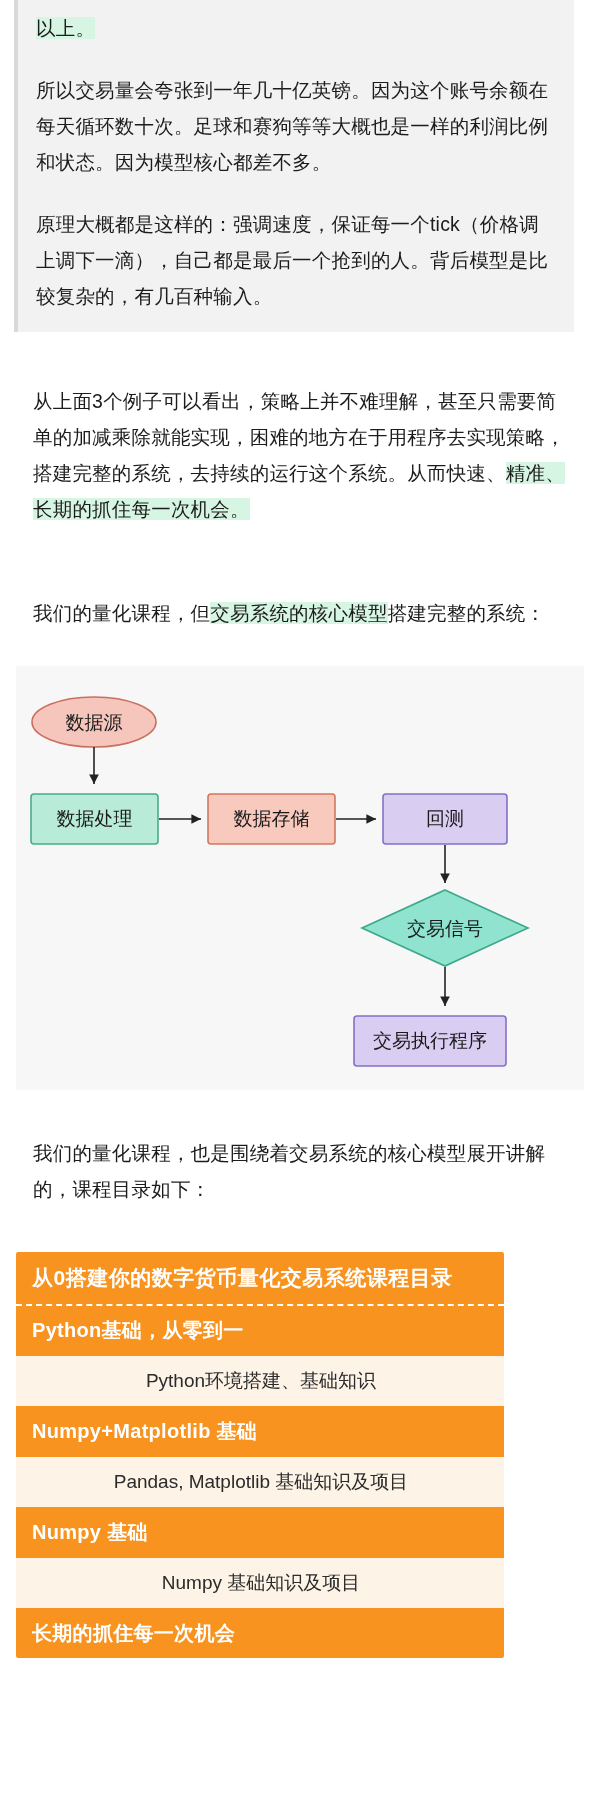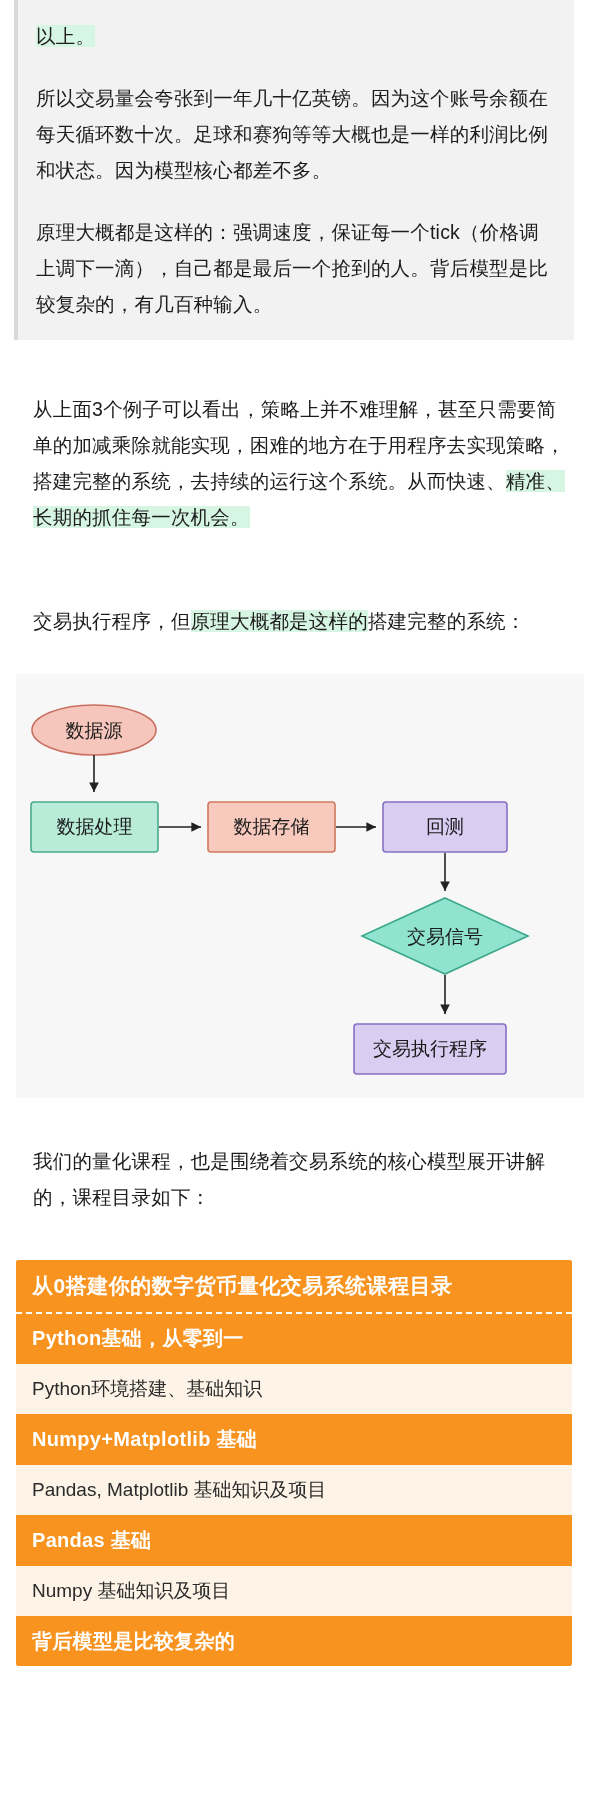--- a/index.html
+++ b/index.html
@@ -32,21 +32,21 @@
     box-sizing: border-box;
   }
   .quote-block::before {
     content: "";
     position: absolute;
     left: 0; top: 0; bottom: 0;
     width: 4px;
     background: #d9d9d9;
   }
   .quote-block p {
-    margin: 12px 0 26px 0;
+    margin: 4px 0 26px 0;
     font-size: 19.5px;
     line-height: 36px;
     letter-spacing: 0.2px;
     color: #1c1c1c;
   }
   .quote-block p:last-child { margin-bottom: 0; }
 
   .hl {
     background: #d7f5e3;
   }
@@ -75,21 +75,21 @@
   .node-text {
     font-family: "Liberation Sans", sans-serif;
     font-size: 19px;
     fill: #1a1a1a;
   }
 
   
   .course-table {
     margin: 0 16px;
     border-collapse: collapse;
-    width: 556px;
+    width: 488px;
     background: #f7931e;
     border-radius: 3px;
     overflow: hidden;
   }
   .course-table .title-row td {
     background: #f7931e;
     color: #ffffff;
     font-size: 21px;
     font-weight: bold;
     padding: 12px 14px 12px 16px;
@@ -104,40 +104,41 @@
     padding: 11px 14px 11px 16px;
     letter-spacing: 0.3px;
   }
   .course-table .detail-row td {
     background: #fdf3e7;
     color: #2b2b2b;
     font-size: 19px;
     padding: 12px 14px 12px 16px;
     border-top: 1px solid #f7931e;
     border-bottom: 1px solid #f7931e;
+    text-align: center;
   }
 </style>
 </head>
 <body>
 
 <div class="page">
 
   <div class="quote-block">
     <p><span class="hl">以上。</span></p>
     <p>所以交易量会夸张到一年几十亿英镑。因为这个账号余额在每天循环数十次。足球和赛狗等等大概也是一样的利润比例和状态。因为模型核心都差不多。</p>
     <p>原理大概都是这样的：强调速度，保证每一个tick（价格调上调下一滴），自己都是最后一个抢到的人。背后模型是比较复杂的，有几百种输入。</p>
   </div>
 
   <div class="gap-34"></div>
 
   <p class="body-text"><span>从上面3个例子可以看出，策略上并不难理解，甚至只需要简单的加减乘除就能实现，困难的地方在于用程序去实现策略，搭建完整的系统，去持续的运行这个系统。从而快速、</span><span class="hl">精准、长期的抓住每一次机会。</span></p>
 
   <div class="gap-34"></div>
 
-  <p class="body-text"><span>交易执行程序，但</span><span class="hl">原理大概都是这样的</span><span>搭建完整的系统：</span></p>
+  <p class="body-text"><span>我们的量化课程，但</span><span class="hl">交易系统的核心模型</span><span>搭建完整的系统：</span></p>
 
   <div class="gap-18"></div>
 
   <div class="diagram-wrap">
     <svg width="568" height="400" viewBox="0 0 568 400" xmlns="http://www.w3.org/2000/svg">
       <defs>
         <marker id="arrow" markerWidth="9" markerHeight="9" refX="6" refY="3" orient="auto">
           <path d="M0,0 L6,3 L0,6 z" fill="#222"></path>
         </marker>
       </defs>
@@ -201,24 +202,24 @@
       <tr class="detail-row">
         <td>Python环境搭建、基础知识</td>
       </tr>
       <tr class="section-row">
         <td>Numpy+Matplotlib 基础</td>
       </tr>
       <tr class="detail-row">
         <td>Pandas, Matplotlib 基础知识及项目</td>
       </tr>
       <tr class="section-row">
-        <td>Pandas 基础</td>
+        <td>Numpy 基础</td>
       </tr>
       <tr class="detail-row">
         <td>Numpy 基础知识及项目</td>
       </tr>
       <tr class="section-row">
-        <td>背后模型是比较复杂的</td>
+        <td>长期的抓住每一次机会</td>
       </tr>
     </tbody>
   </table>
 
 </div>
 
 </body></html>

